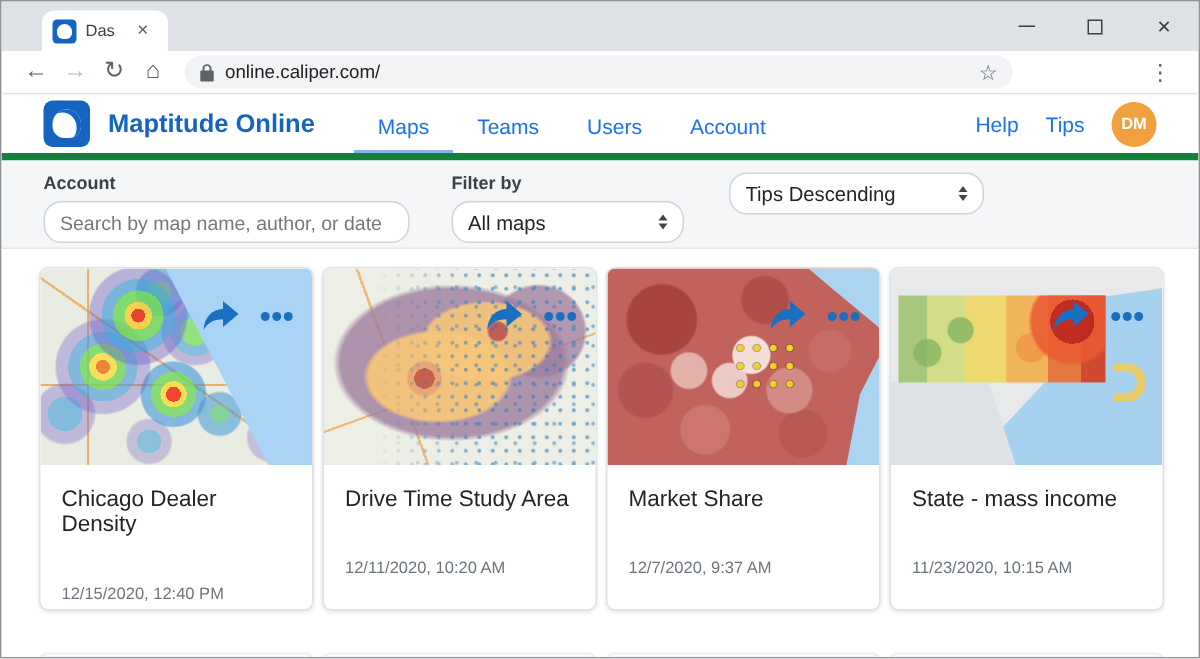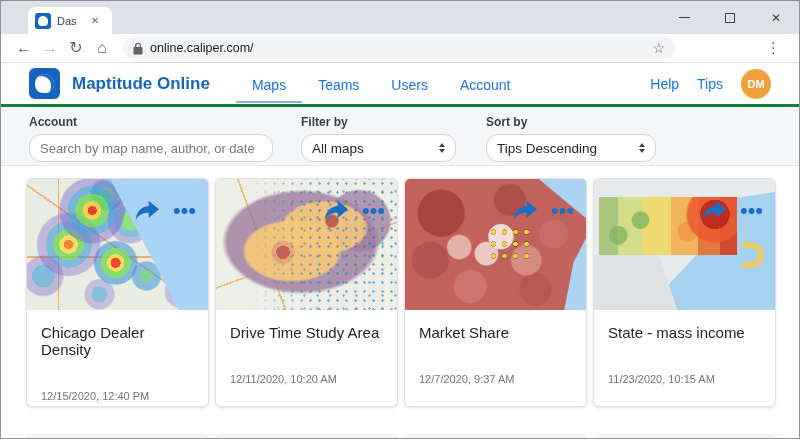--- a/index.html
+++ b/index.html
@@ -22,21 +22,21 @@
 
   .toolbar { height:29px; background:#fff; border-bottom:1px solid #dfe1e5; display:flex; align-items:center; padding:0 10px; }
   .nav-icon { color:#5f6368; font-size:16px; width:26px; text-align:center; cursor:pointer; line-height:1; }
   .nav-icon.disabled { color:#b6babf; }
   .omnibox { flex:0 0 552px; height:22px; margin-left:8px; background:#f1f3f4; border-radius:12px; display:flex; align-items:center; padding:0 10px; }
   .omni-url { font-size:12.5px; color:#202124; flex:1; margin-left:7px; }
   .star { color:#5f6368; font-size:14px; cursor:pointer; }
   .kebab { margin-left:auto; color:#5f6368; font-size:15px; cursor:pointer; padding:0 8px; }
 
   
-  .appheader { height:44px; background:#fff; border-bottom:3px solid #15803d; display:flex; align-items:center; padding:0 28px; }
+  .appheader { height:44px; background:#fff; border-bottom:5px solid #15803d; display:flex; align-items:center; padding:0 28px; }
   .logo { width:31px; height:31px; border-radius:6px; background:#1565c0; display:flex; align-items:center; justify-content:center; }
   .logo .head { width:19px; height:19px; background:#fff; border-radius:50% 50% 42% 42%; box-shadow:inset -3px 2px 0 #1565c0; }
   .brand { font-size:17px; font-weight:bold; color:#1565c0; margin-left:12px; }
   .mainnav { display:flex; margin-left:26px; height:100%; align-items:center; }
   .mainnav a { font-size:14px; color:#1a73e8; text-decoration:none; padding:12px 16px 10px; cursor:pointer; }
   .mainnav a.active { border-bottom:2px solid #8ab0e8; padding-bottom:8px; }
   .header-right { margin-left:auto; display:flex; align-items:center; gap:18px; }
   .header-right a { font-size:14px; color:#1a73e8; text-decoration:none; cursor:pointer; }
   .avatar { width:30px; height:30px; border-radius:50%; background:#f0a13e; color:#fff; font-size:11px; font-weight:bold; display:flex; align-items:center; justify-content:center; cursor:pointer; }
 
@@ -197,21 +197,20 @@
       <label>Filter by</label>
       <div class="selectbox">
         <span class="txt">All maps</span>
         <span class="updown">
             <i class="up"></i>
             <i class="dn"></i>
           </span>
       </div>
     </div>
     <div class="fgroup w-sort">
-      <label>Sort by</label>
       <div class="selectbox">
         <span class="txt">Tips Descending</span>
         <span class="updown">
             <i class="up"></i>
             <i class="dn"></i>
           </span>
       </div>
     </div>
   </div>
 

